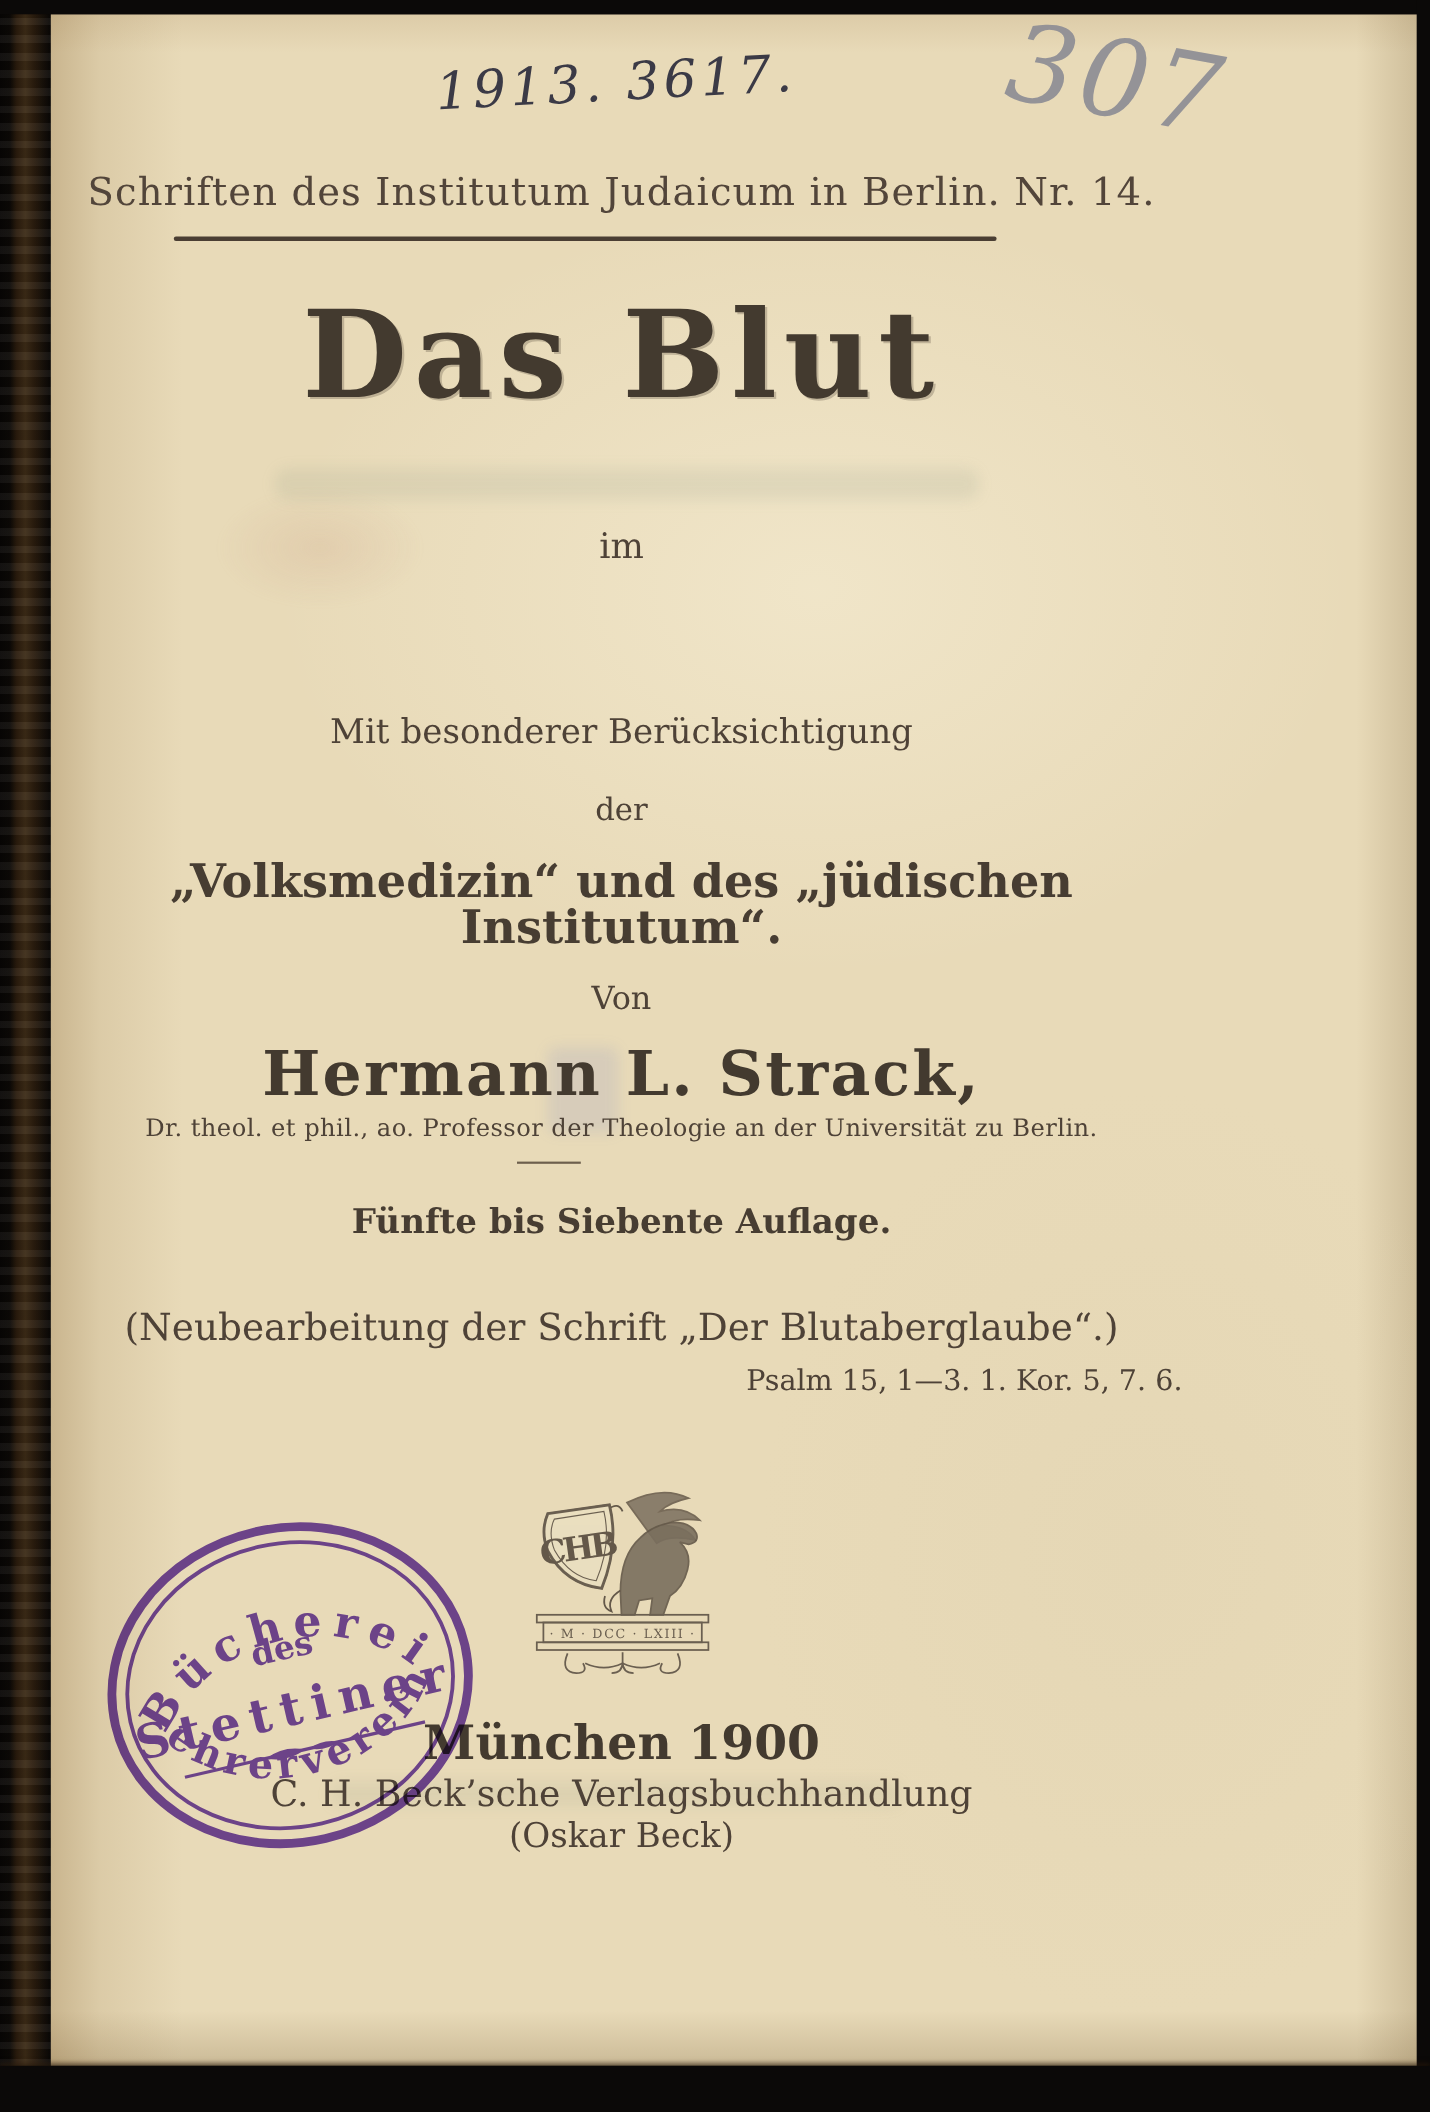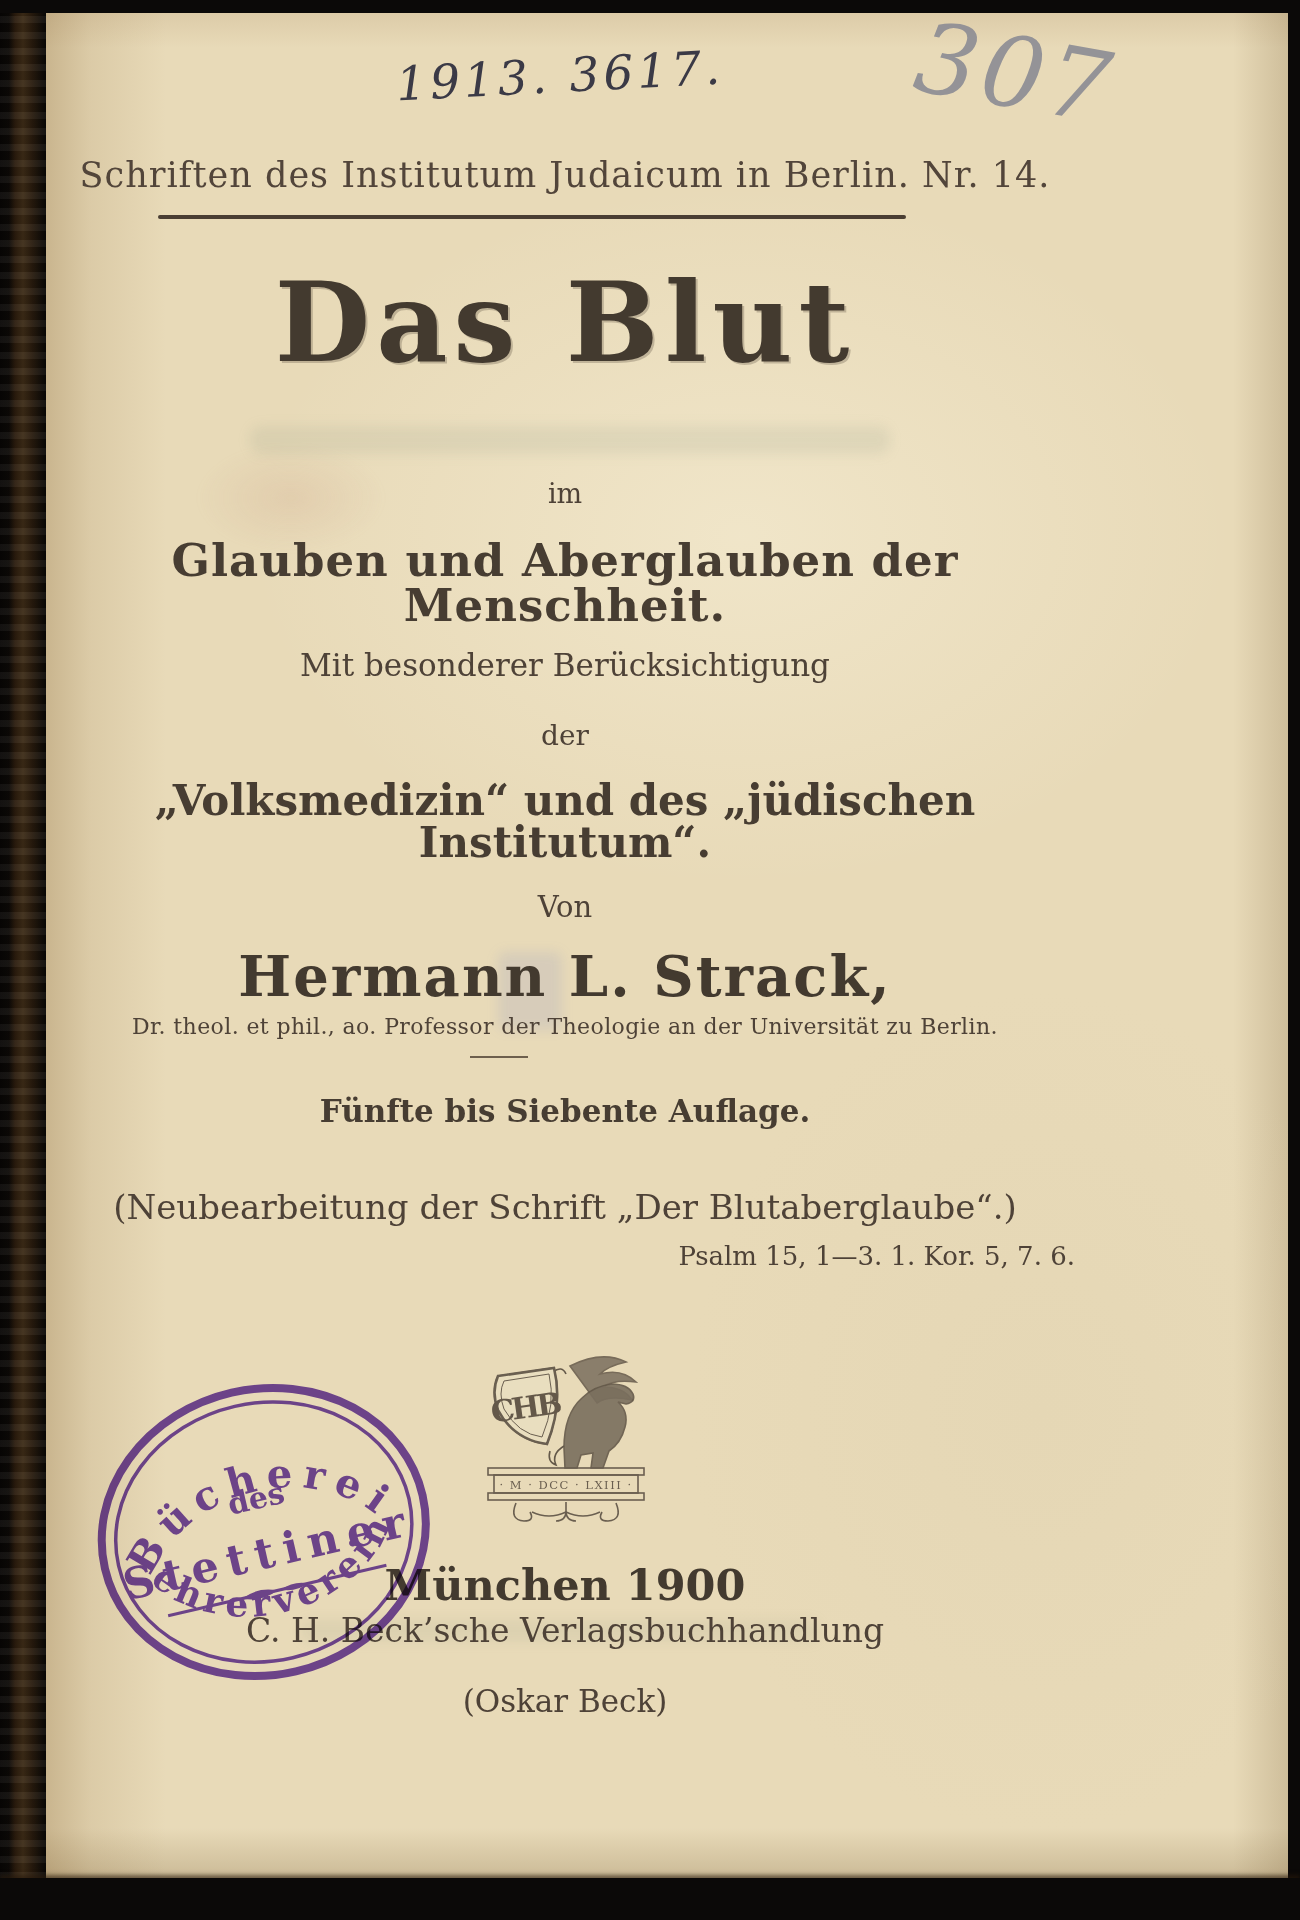--- a/index.html
+++ b/index.html
@@ -41,36 +41,36 @@
   
   .line{position:absolute;left:55px;width:1020px;text-align:center;color:#4e4237;line-height:1;}
   .handwritten{left:360px;width:400px;top:52px;font-size:47px;font-style:italic;color:#3b3a46;
     letter-spacing:4px;transform:rotate(-3deg);}
   .pencil{left:855px;width:320px;top:24px;font-size:98px;font-style:italic;color:#8c8c94;
     letter-spacing:4px;transform:rotate(10deg);opacity:.9;}
   .series{top:158px;font-size:35px;letter-spacing:1px;color:#52453a;}
   .series-rule{position:absolute;left:158px;top:215px;width:748px;height:4px;background:#4a3e33;border-radius:2px;}
   .title{top:268px;font-size:110px;font-weight:bold;letter-spacing:6px;color:#433a2f;
     text-shadow:2px 2px 0 rgba(62,52,38,0.25);}
-  .connector{top:480px;font-size:27px;}
+  .connector{top:480px;font-size:32px;}
   .subtitle{top:538px;font-size:45px;font-weight:bold;letter-spacing:1px;color:#473d32;}
   .consideration{top:650px;font-size:31px;}
   .consideration-der{top:722px;font-size:28px;}
   .topics{top:780px;font-size:42px;font-weight:bold;color:#473d32;}
   .von{top:893px;font-size:29px;}
   .author{top:948px;font-size:56px;font-weight:bold;letter-spacing:2px;color:#433a2f;}
   .author-titles{top:1016px;font-size:22px;letter-spacing:0.4px;}
   .sep-rule{position:absolute;left:470px;top:1056px;width:58px;height:2px;background:#6d5f4d;}
   .edition{top:1096px;font-size:31px;font-weight:bold;color:#473d32;}
   .printrun{top:1152px;font-size:24px;}
   .revision{top:1190px;font-size:34px;}
   .scripture{top:1243px;font-size:26px;text-align:right;}
   .city{top:1564px;font-size:43px;font-weight:bold;color:#433a2f;}
   .publisher{top:1614px;font-size:33px;}
-  .publisher-sub{top:1654px;font-size:31px;margin-top:32px;}
+  .publisher-sub{top:1654px;font-size:31px;}
   
   .device{position:absolute;left:452px;top:1350px;width:225px;height:182px;}
   
   .stamp{position:absolute;left:90px;top:1382px;width:348px;height:302px;
     transform:rotate(-13deg);mix-blend-mode:multiply;opacity:.93;}
   .stamp text{font-family:"DejaVu Serif","Liberation Serif",serif;}
 </style>
 </head>
 <body>
 
@@ -85,21 +85,20 @@
   <div class="ghost ghost3"></div>
 
   <div class="line handwritten">1913. 3617.</div>
   <div class="line pencil">307</div>
 
   <div class="line series">Schriften des Institutum Judaicum in Berlin. Nr. 14.</div>
   <div class="series-rule"></div>
 
   <div class="line title">Das Blut</div>
   <div class="line connector">im</div>
-  <div class="line subtitle">Glauben und Aberglauben der Menschheit.</div>
   <div class="line consideration">Mit besonderer Berücksichtigung</div>
   <div class="line consideration-der">der</div>
   <div class="line topics">„Volksmedizin“ und des „jüdischen Institutum“.</div>
   <div class="line von">Von</div>
   <div class="line author">Hermann L. Strack,</div>
   <div class="line author-titles">Dr. theol. et phil., ao. Professor der Theologie an der Universität zu Berlin.</div>
   <div class="sep-rule"></div>
   <div class="line edition">Fünfte bis Siebente Auflage.</div>
   <div class="line revision">(Neubearbeitung der Schrift „Der Blutaberglaube“.)</div>
   <div class="line scripture">Psalm 15, 1—3. 1. Kor. 5, 7. 6.</div>

